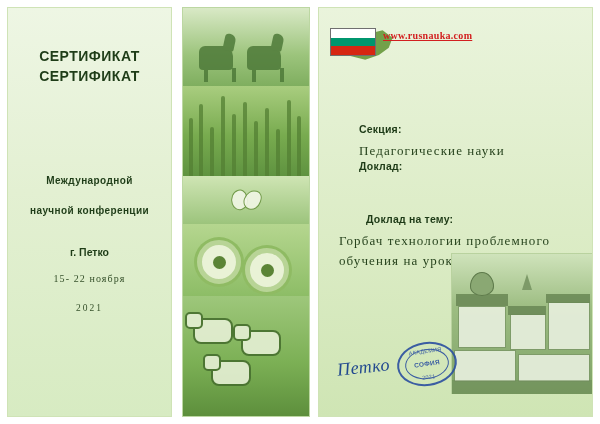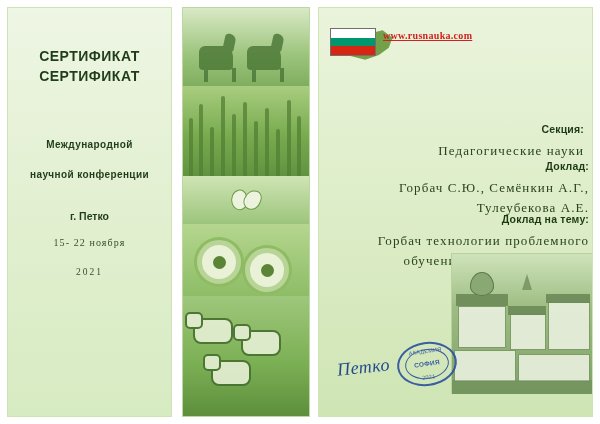--- a/index.html
+++ b/index.html
@@ -43,21 +43,21 @@
   .cert-title {
     margin-top: 28px;
     font-family: "Liberation Sans", sans-serif;
     font-weight: bold;
     font-size: 14px;
     letter-spacing: 0.5px;
     color: #1f3d18;
     line-height: 1.45;
   }
   .conf-block {
-    margin-top: 52px;
+    margin-top: 88px;
     color: #1f3d18;
   }
   .conf-line1 {
     font-family: "Liberation Sans", sans-serif;
     font-weight: bold;
     font-size: 10px;
     letter-spacing: 0.4px;
   }
   .conf-line2 {
     font-family: "Liberation Sans", sans-serif;
@@ -259,21 +259,21 @@
     position: absolute;
     left: 14px;
     top: 14px;
     width: 62px;
     height: 46px;
     background: #6d9c42;
     opacity: .95;
     clip-path: polygon(8% 38%, 20% 22%, 42% 16%, 62% 24%, 80% 18%, 96% 34%, 90% 56%, 74% 72%, 52% 82%, 28% 74%, 12% 58%);
   }
 
-  .field-row { position: absolute; text-align: right; }
+  .field-row { position: absolute; }
   .field-label {
     font-family: "Liberation Sans", sans-serif;
     font-weight: bold;
     font-size: 10.5px;
     color: #1d3a16;
     letter-spacing: 0.2px;
   }
   .field-value {
     font-family: "Liberation Serif", serif;
     font-size: 13px;
@@ -448,21 +448,20 @@
 
     <a class="site-url" href="#">www.rusnauka.com</a>
 
     <div class="field-row row-section">
       <div class="field-label">Секция:</div>
       <div class="field-value">Педагогические  науки</div>
     </div>
 
     <div class="field-row row-authors">
       <div class="field-label">Доклад:</div>
-      <div class="field-value">Горбач С.Ю., Семёнкин А.Г., Тулеубекова А.Е.</div>
     </div>
 
     <div class="field-row row-report">
       <div class="field-label">Доклад на тему:</div>
       <div class="field-value">Горбач технологии проблемного обучения на уроках  истории</div>
     </div>
 
     <div class="city-photo">
       <div class="roof" style="left:4px;  top:40px; width:52px; height:12px;"></div>
       <div class="bld" style="left:6px;  top:52px; width:46px; height:40px;"></div>

